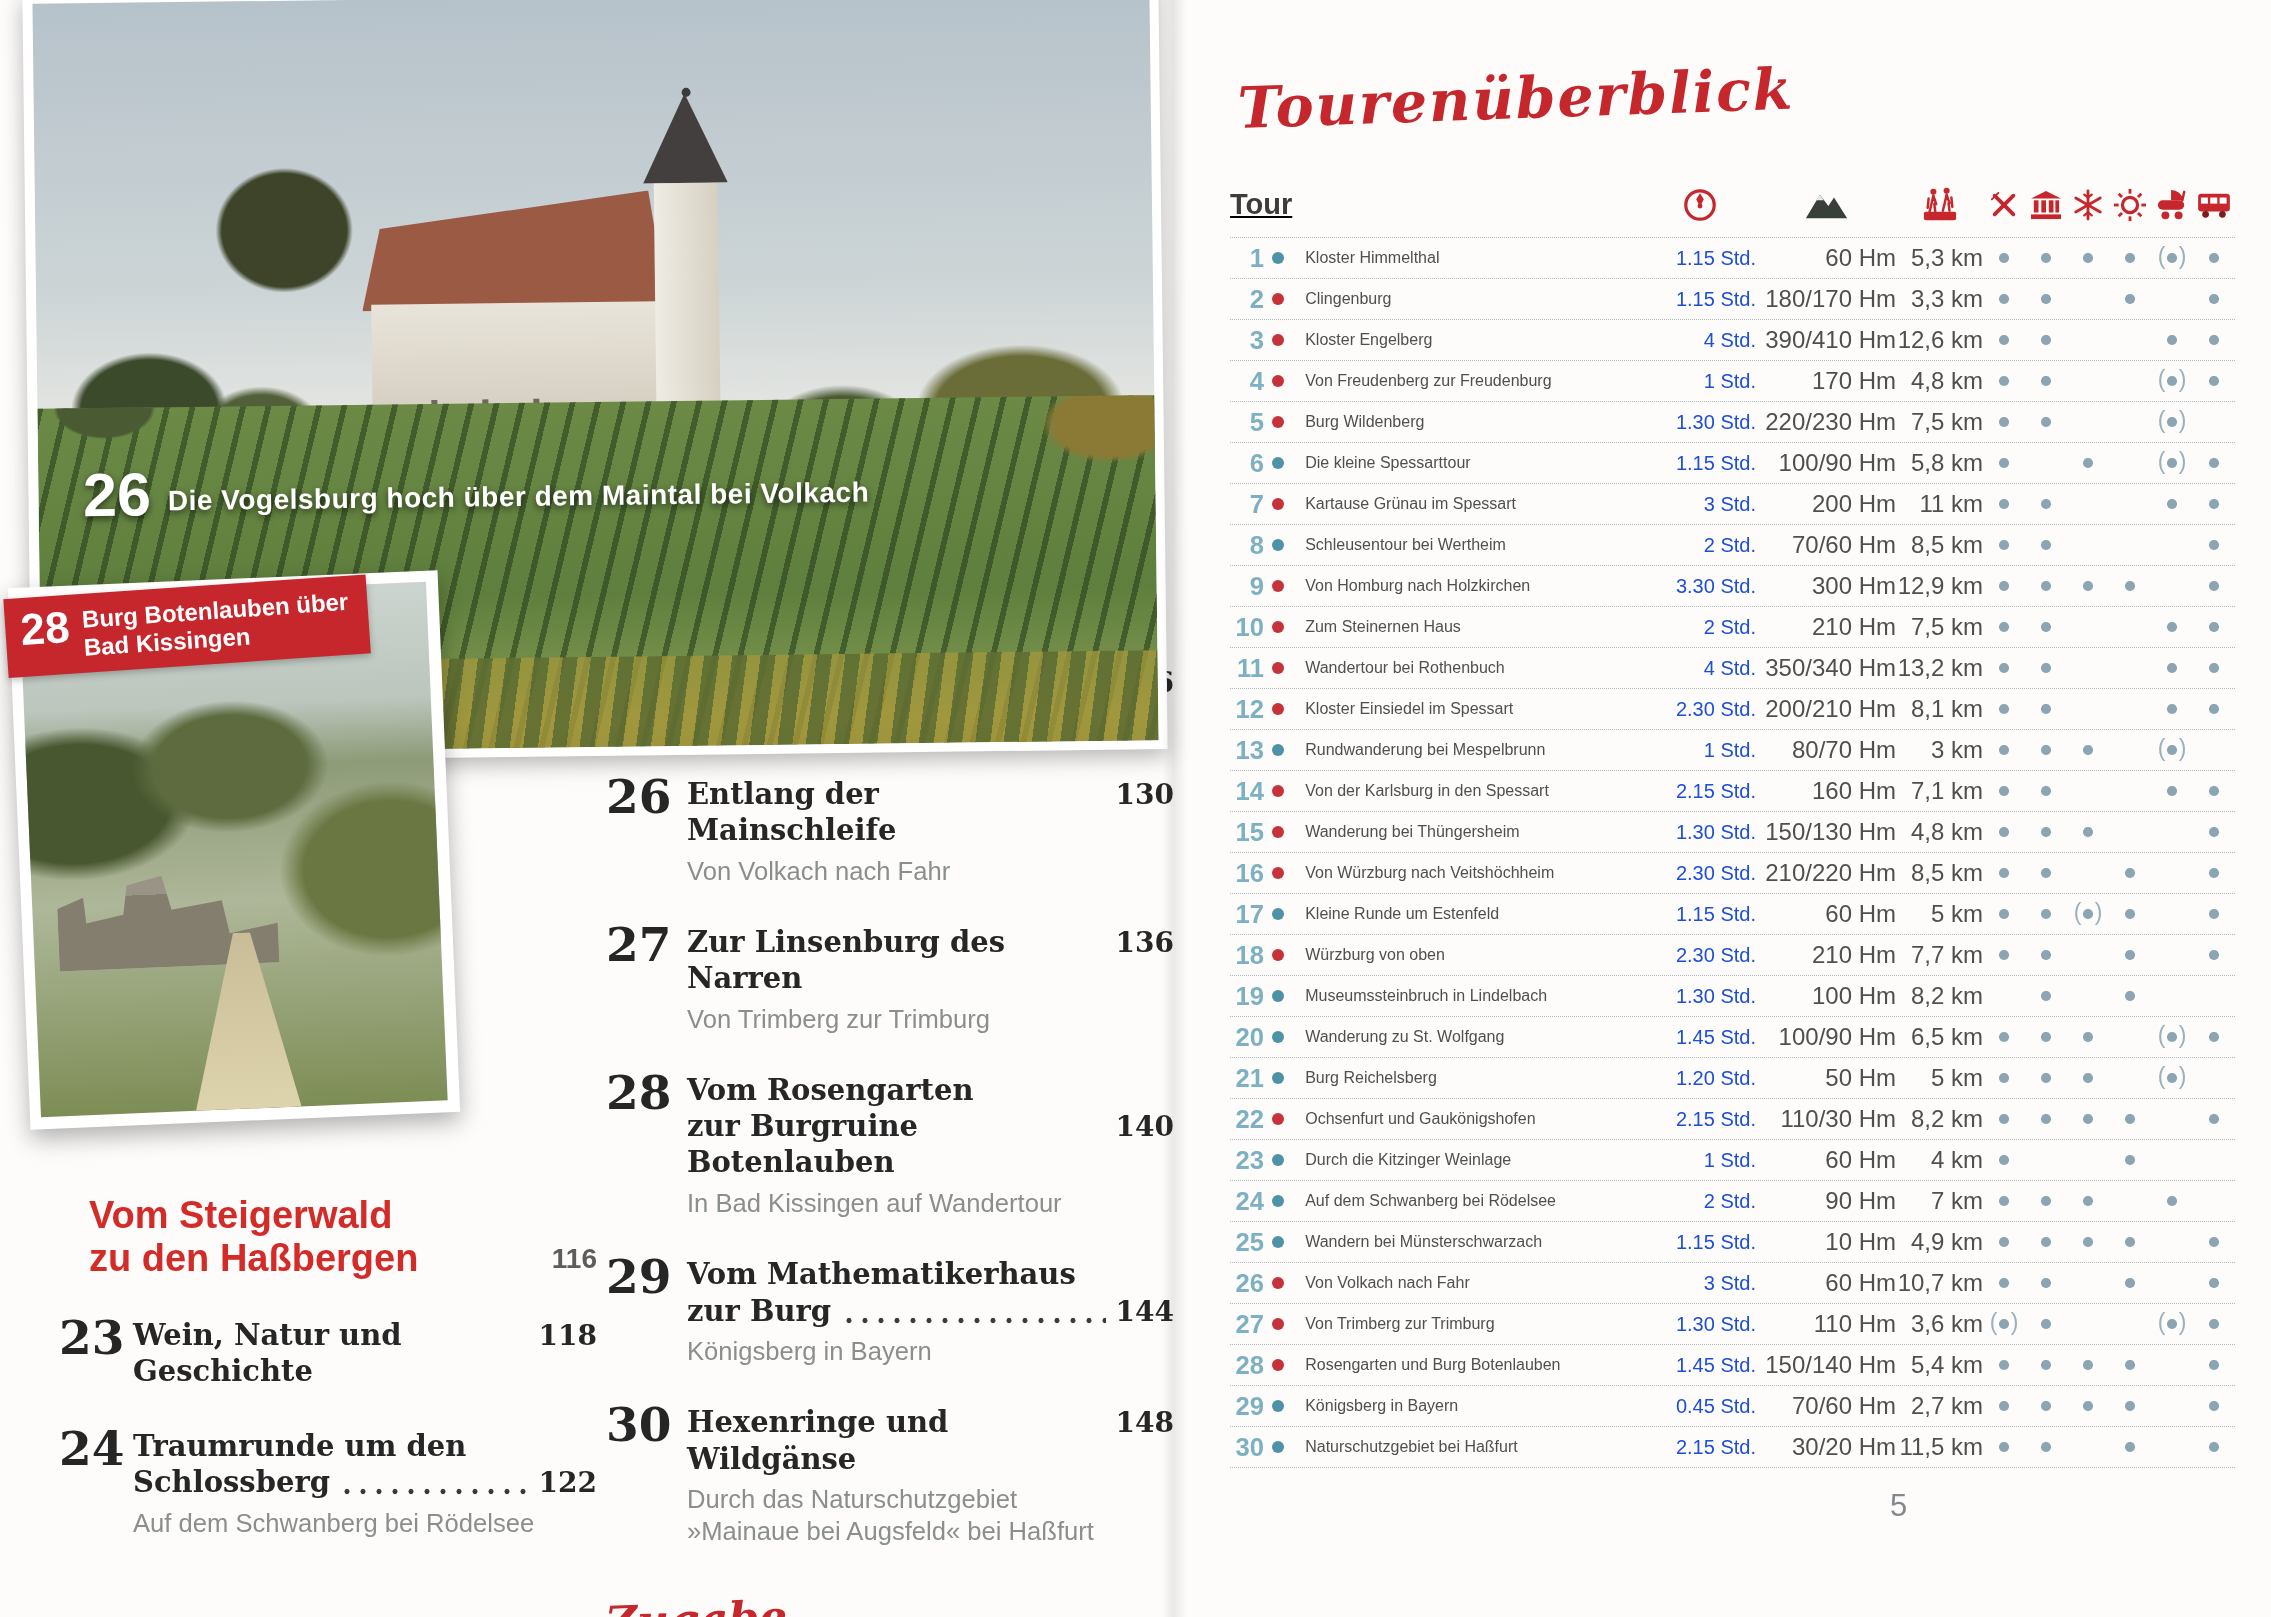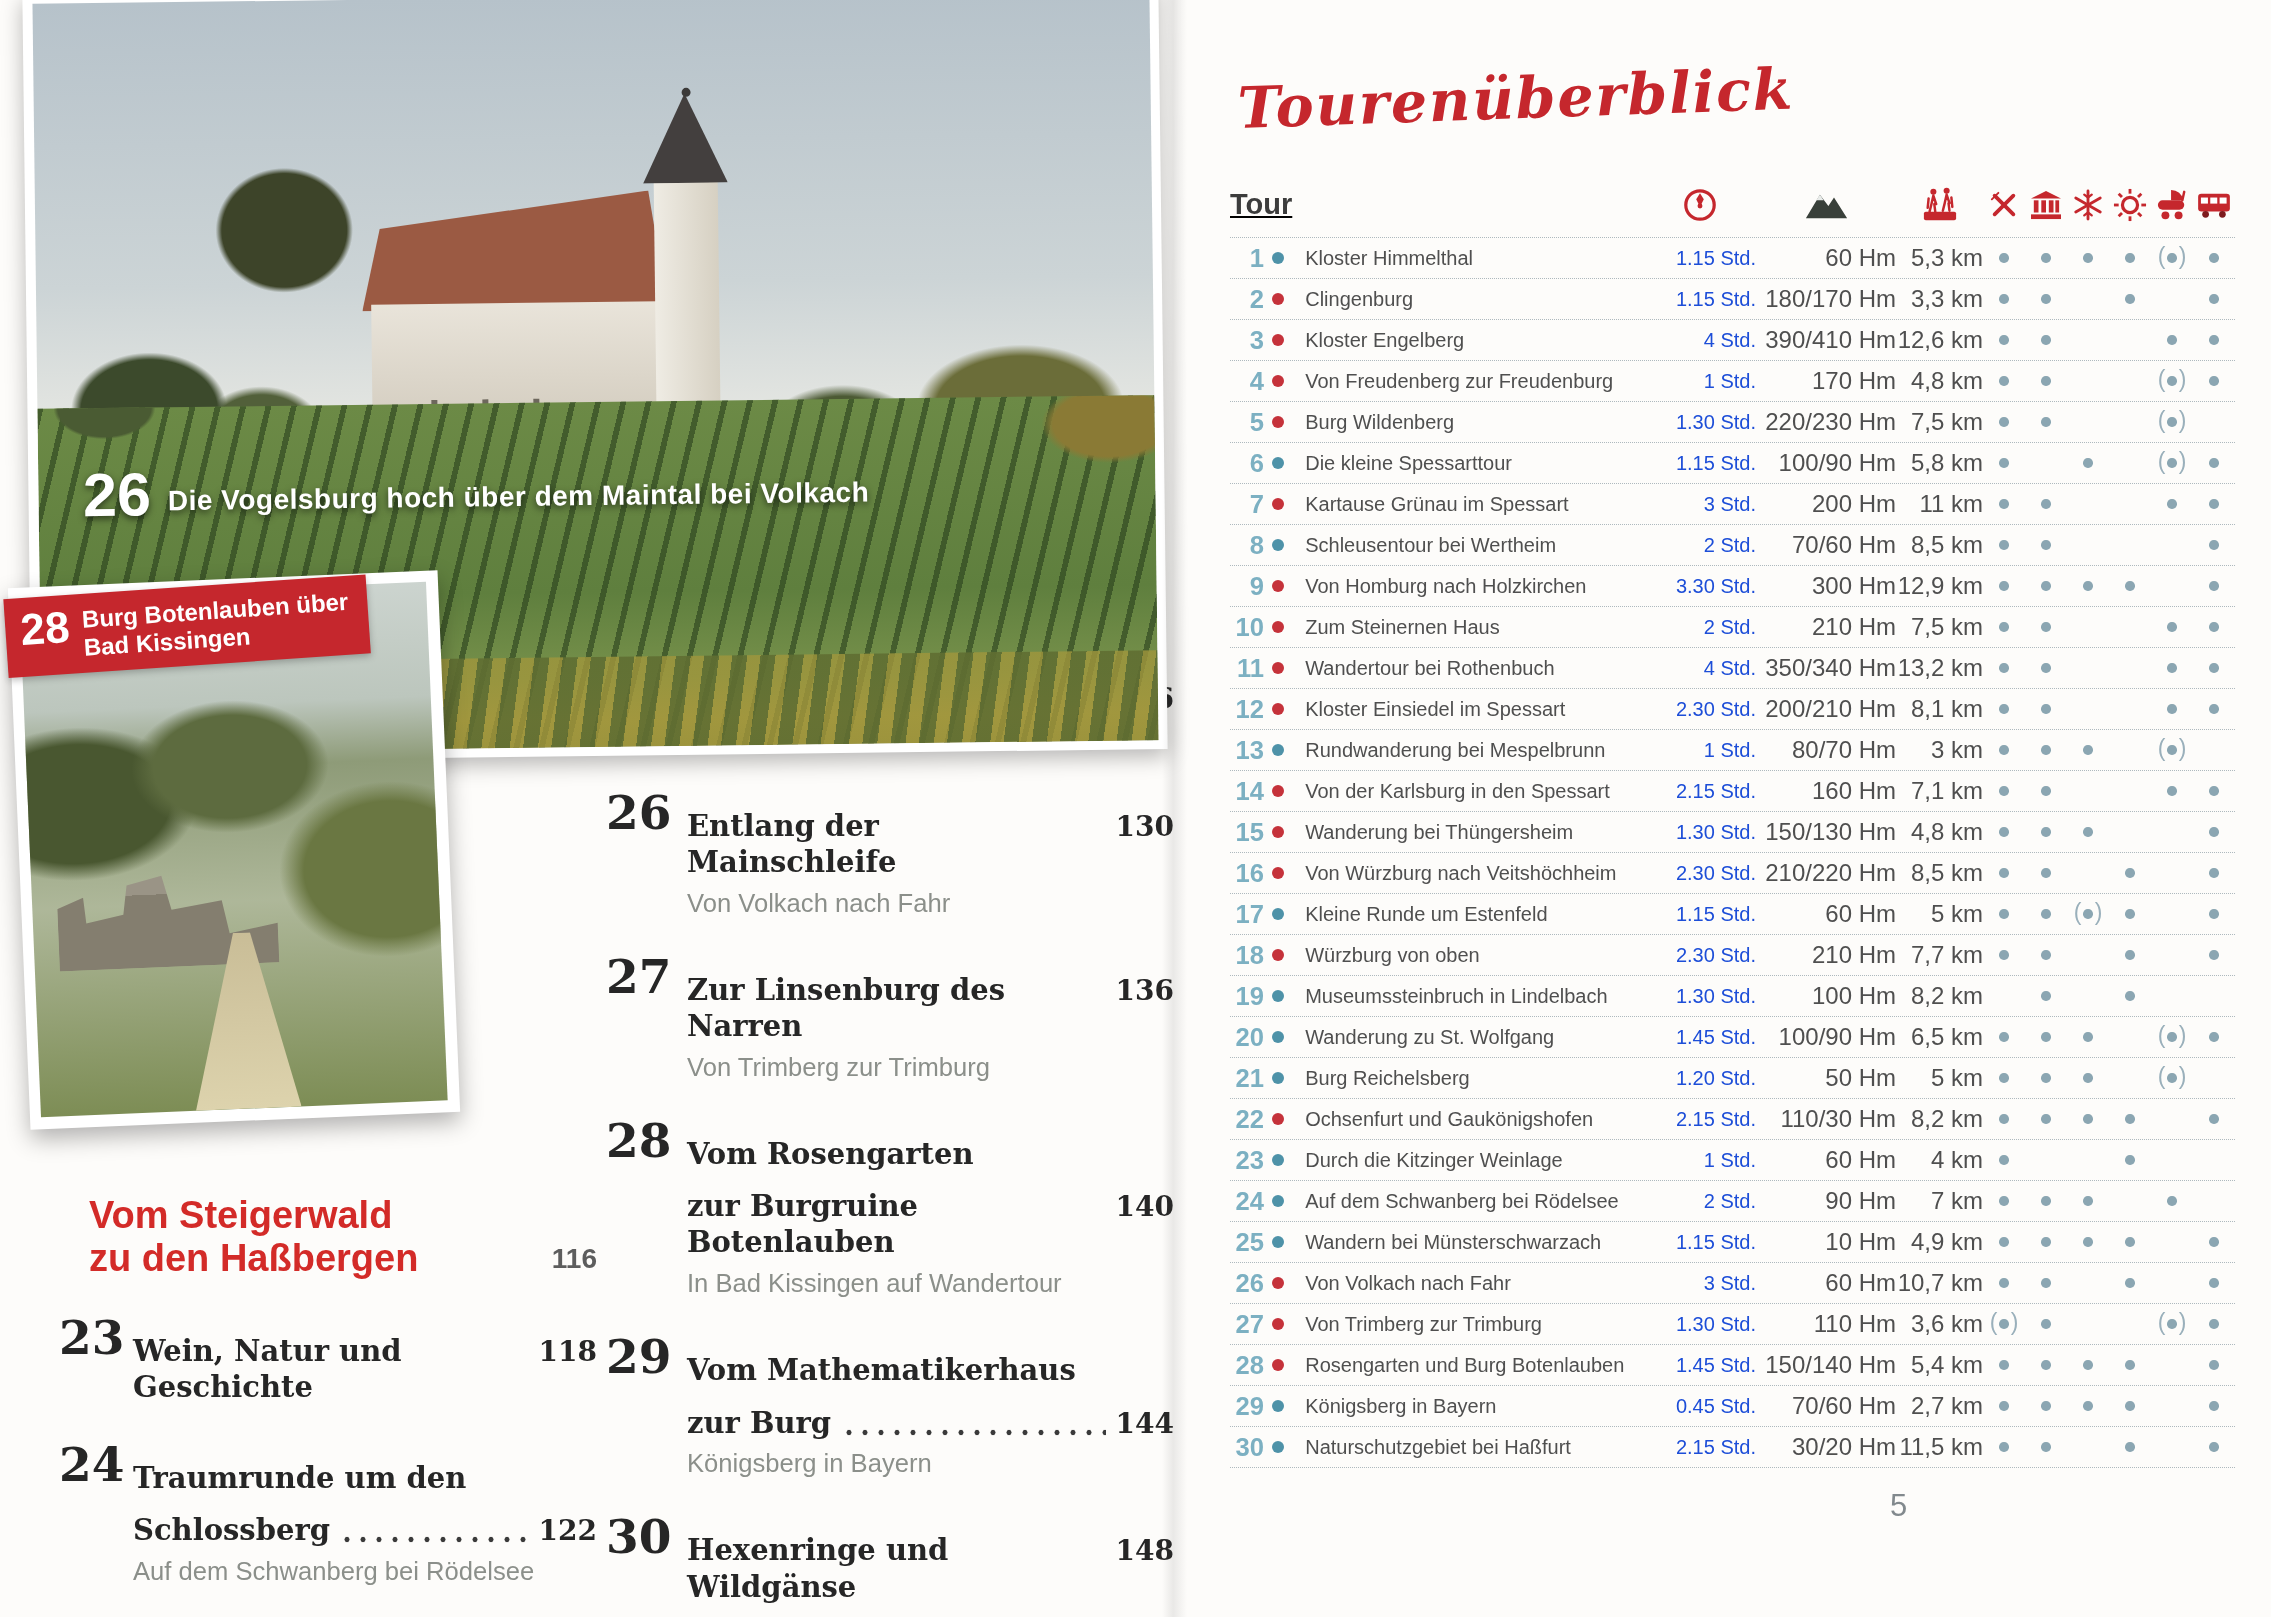--- a/index.html
+++ b/index.html
@@ -53,21 +53,21 @@
   .path{position:absolute;left:38%;bottom:0;width:26%;height:34%;background:linear-gradient(180deg,#c9bd97,#ddd3ad);clip-path:polygon(42% 0,58% 0,100% 100%,0 100%);}
   #small-caption{position:absolute;left:-3.8px;top:5.7px;transform:rotate(-1.5deg);background:#c5272d;color:#fff;padding:9.5px 19px 11.4px 15px;display:flex;gap:13.2px;align-items:flex-start;box-shadow:0 2.8px 7.6px rgba(0,0,0,.25);}
   #small-caption .cnum{font-size:44px;font-weight:bold;line-height:1;}
   #small-caption .ctext{font-size:24px;font-weight:bold;line-height:1.15;margin-top:2.8px;}
 
   
   #toc-col{position:absolute;left:606px;top:664px;width:568px;z-index:1;}
   .entry{display:flex;margin-bottom:36px;}
   .enum{width:81px;flex:0 0 81px;font-family:"DejaVu Serif",serif;font-weight:bold;font-size:47px;line-height:.9;color:#262626;}
   .ebody{flex:1;}
-  .tline{display:flex;align-items:baseline;font-family:"DejaVu Serif",serif;font-weight:bold;font-size:29px;color:#262626;line-height:1.25;margin-top:16px;}
+  .tline{display:flex;align-items:baseline;font-family:"DejaVu Serif",serif;font-weight:bold;font-size:29px;color:#262626;line-height:1.25;}
   .lead{flex:1;margin:0 9.5px;align-self:flex-end;height:24.6px;background-image:radial-gradient(circle,#3a3a3a 2.3px,rgba(0,0,0,0) 2.8px);background-size:16px 6.6px;background-repeat:repeat-x;background-position:left bottom 5.7px;}
   .epage{font-family:"DejaVu Serif",serif;font-weight:bold;font-size:28px;color:#262626;}
   .esub{font-size:25.6px;color:#8b8f8a;margin-top:7.6px;line-height:1.25;white-space:pre-line;}
   .script{font-family:"DejaVu Serif",serif;font-style:italic;font-weight:bold;color:#c5272d;transform:rotate(-2deg);transform-origin:left bottom;display:inline-block;}
   #zugabe-line{display:flex;align-items:baseline;margin-top:49px;}
   #zugabe-line .script{font-size:44px;}
   #zugabe-line .epage{color:#c5272d;margin-left:auto;}
 
   
   #section-block{position:absolute;left:59px;top:1194px;width:538px;z-index:4;}
@@ -87,21 +87,21 @@
   #rp-header .fillname{flex:1;}
   #rp-header .num-sp{width:62px;}
 
   #tour-table{position:absolute;left:1230px;top:237px;width:1005px;border-top:1.9px dotted #aeb9be;}
   .trow{display:flex;align-items:center;height:40px;border-bottom:1.9px dotted #aeb9be;}
   .tnum{width:34px;text-align:right;font-size:25.6px;font-weight:bold;color:#7cb0c2;flex:0 0 34px;}
   .tdiff{width:28px;flex:0 0 28px;display:flex;justify-content:center;align-items:center;}
   .ddot{width:12.3px;height:12.3px;border-radius:50%;display:block;}
   .ddot.blue{background:#4e92a8;}
   .ddot.red{background:#c5323a;}
-  .tname{flex:1;font-size:20px;color:#4f4f4f;white-space:nowrap;padding-left:13.2px;}
+  .tname{flex:1;font-size:16px;color:#4f4f4f;white-space:nowrap;padding-left:13.2px;}
   .ttime{width:112px;flex:0 0 112px;text-align:right;font-size:20px;color:#1d4ed8;}
   .thm{width:140px;flex:0 0 140px;text-align:right;font-size:24px;color:#4f4f4f;}
   .tkm{width:87px;flex:0 0 87px;text-align:right;font-size:24px;color:#4f4f4f;}
   .tmark{width:42px;flex:0 0 42px;display:flex;justify-content:center;align-items:center;gap:1.9px;}
   .mdot{width:9.5px;height:9.5px;border-radius:50%;background:#8ba6b2;display:block;}
   .par{color:#9ab0bb;font-size:23px;line-height:1;transform:translateY(-1.9px);}
   #rp-pagenum{position:absolute;left:1891px;top:1488px;font-size:31px;color:#82898d;}
 
   .ic{display:block;}
   [data-name$="-icon"]{line-height:0;}

